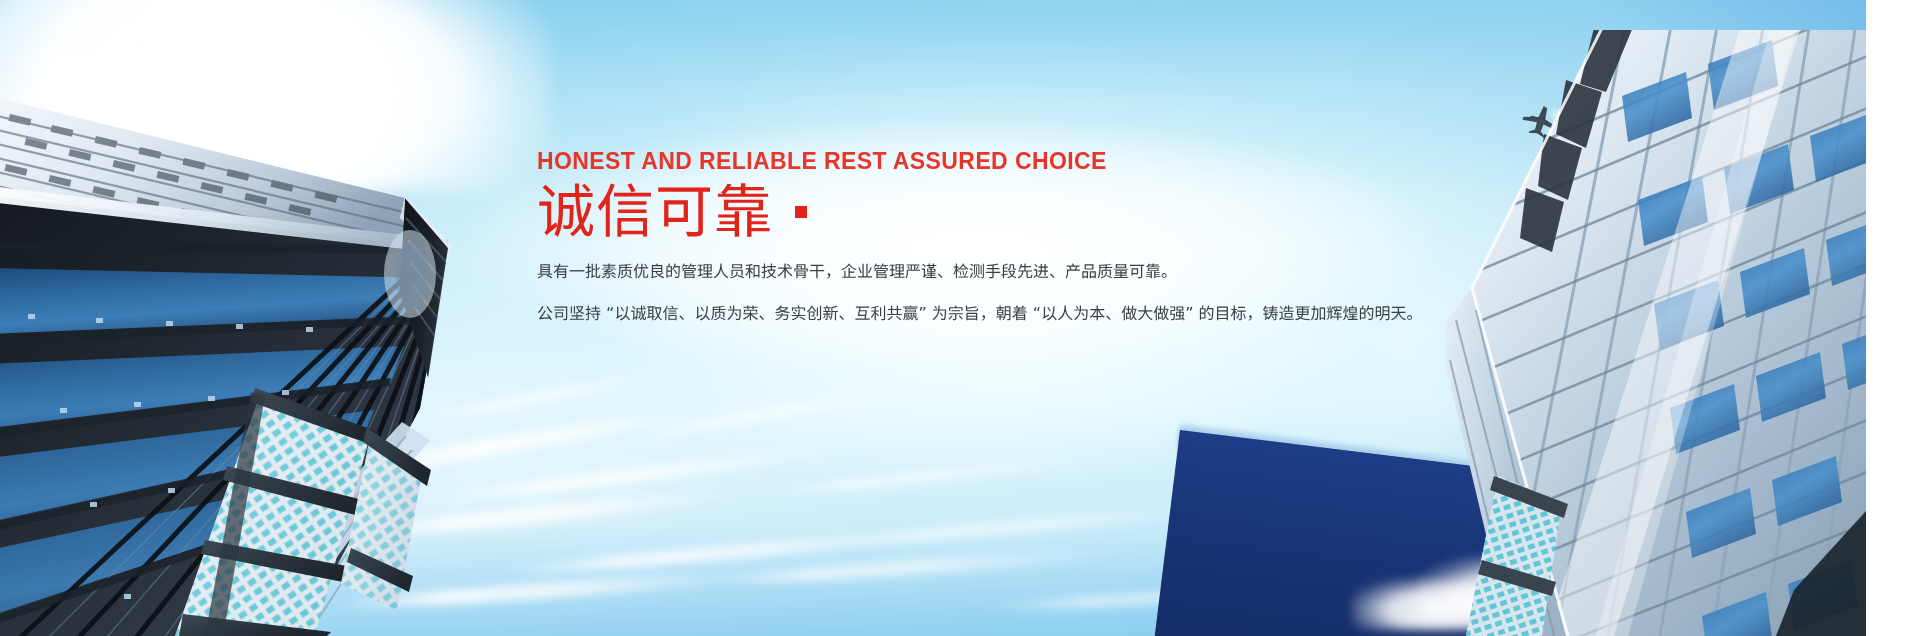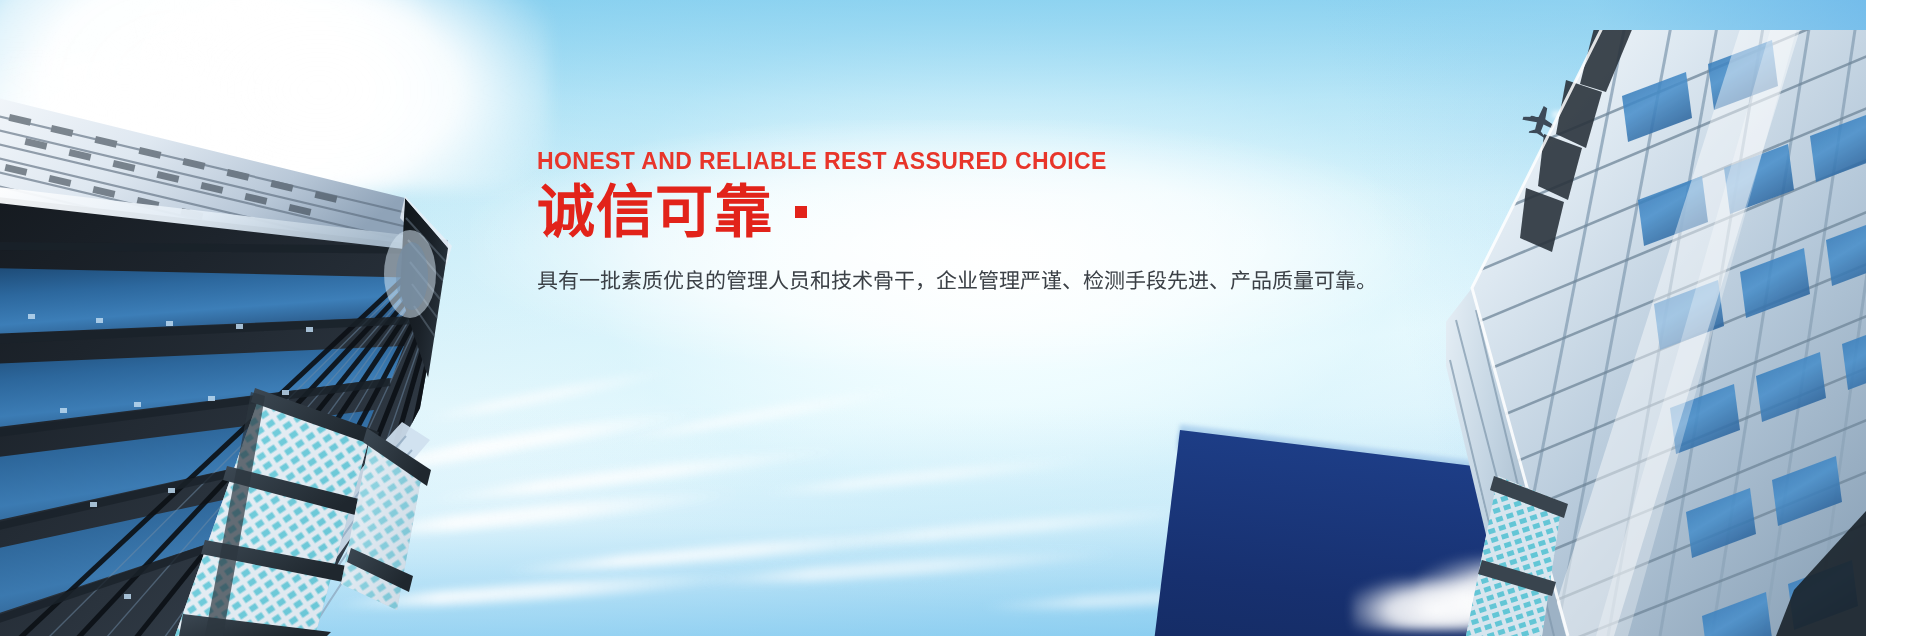--- a/index.html
+++ b/index.html
@@ -210,36 +210,36 @@
   }
   .headline {
     display: flex;
     align-items: center;
     margin: 0 0 16px 0;
     line-height: 1;
   }
   .headline-part {
     color: #e2231a;
     font-size: 58px;
-    font-weight: 700;
+    font-weight: 400;
     letter-spacing: 1px;
     line-height: 1.05;
     white-space: nowrap;
     font-family: "DejaVu Sans", "Liberation Sans", sans-serif;
   }
   .headline-dot {
     width: 12px;
     height: 12px;
     background: #e2231a;
     margin: 0 22px;
     flex: none;
   }
   .body-line {
     color: #3b4046;
-    font-size: 21px;
+    font-size: 16px;
     line-height: 1.62;
     white-space: nowrap;
     font-family: "DejaVu Sans", "Liberation Sans", sans-serif;
   }
   
   .copy-glow {
     position: absolute;
     left: 470px; top: 120px;
     width: 960px; height: 250px;
     background: radial-gradient(ellipse at 50% 50%,
@@ -594,15 +594,16 @@
 
   <div class="copy">
     <p class="eyebrow">HONEST AND RELIABLE  REST ASSURED CHOICE</p>
 
     <div class="headline">
       <span class="headline-part">诚信可靠</span>
       <span class="headline-dot"></span>
     </div>
 
     <p class="body-line">具有一批素质优良的管理人员和技术骨干，企业管理严谨、检测手段先进、产品质量可靠。</p>
+    <p class="body-line">公司坚持 “以诚取信、以质为荣、务实创新、互利共赢” 为宗旨，朝着 “以人为本、做大做强” 的目标，铸造更加辉煌的明天。</p>
   </div>
 
 </div>
 
 </body></html>

